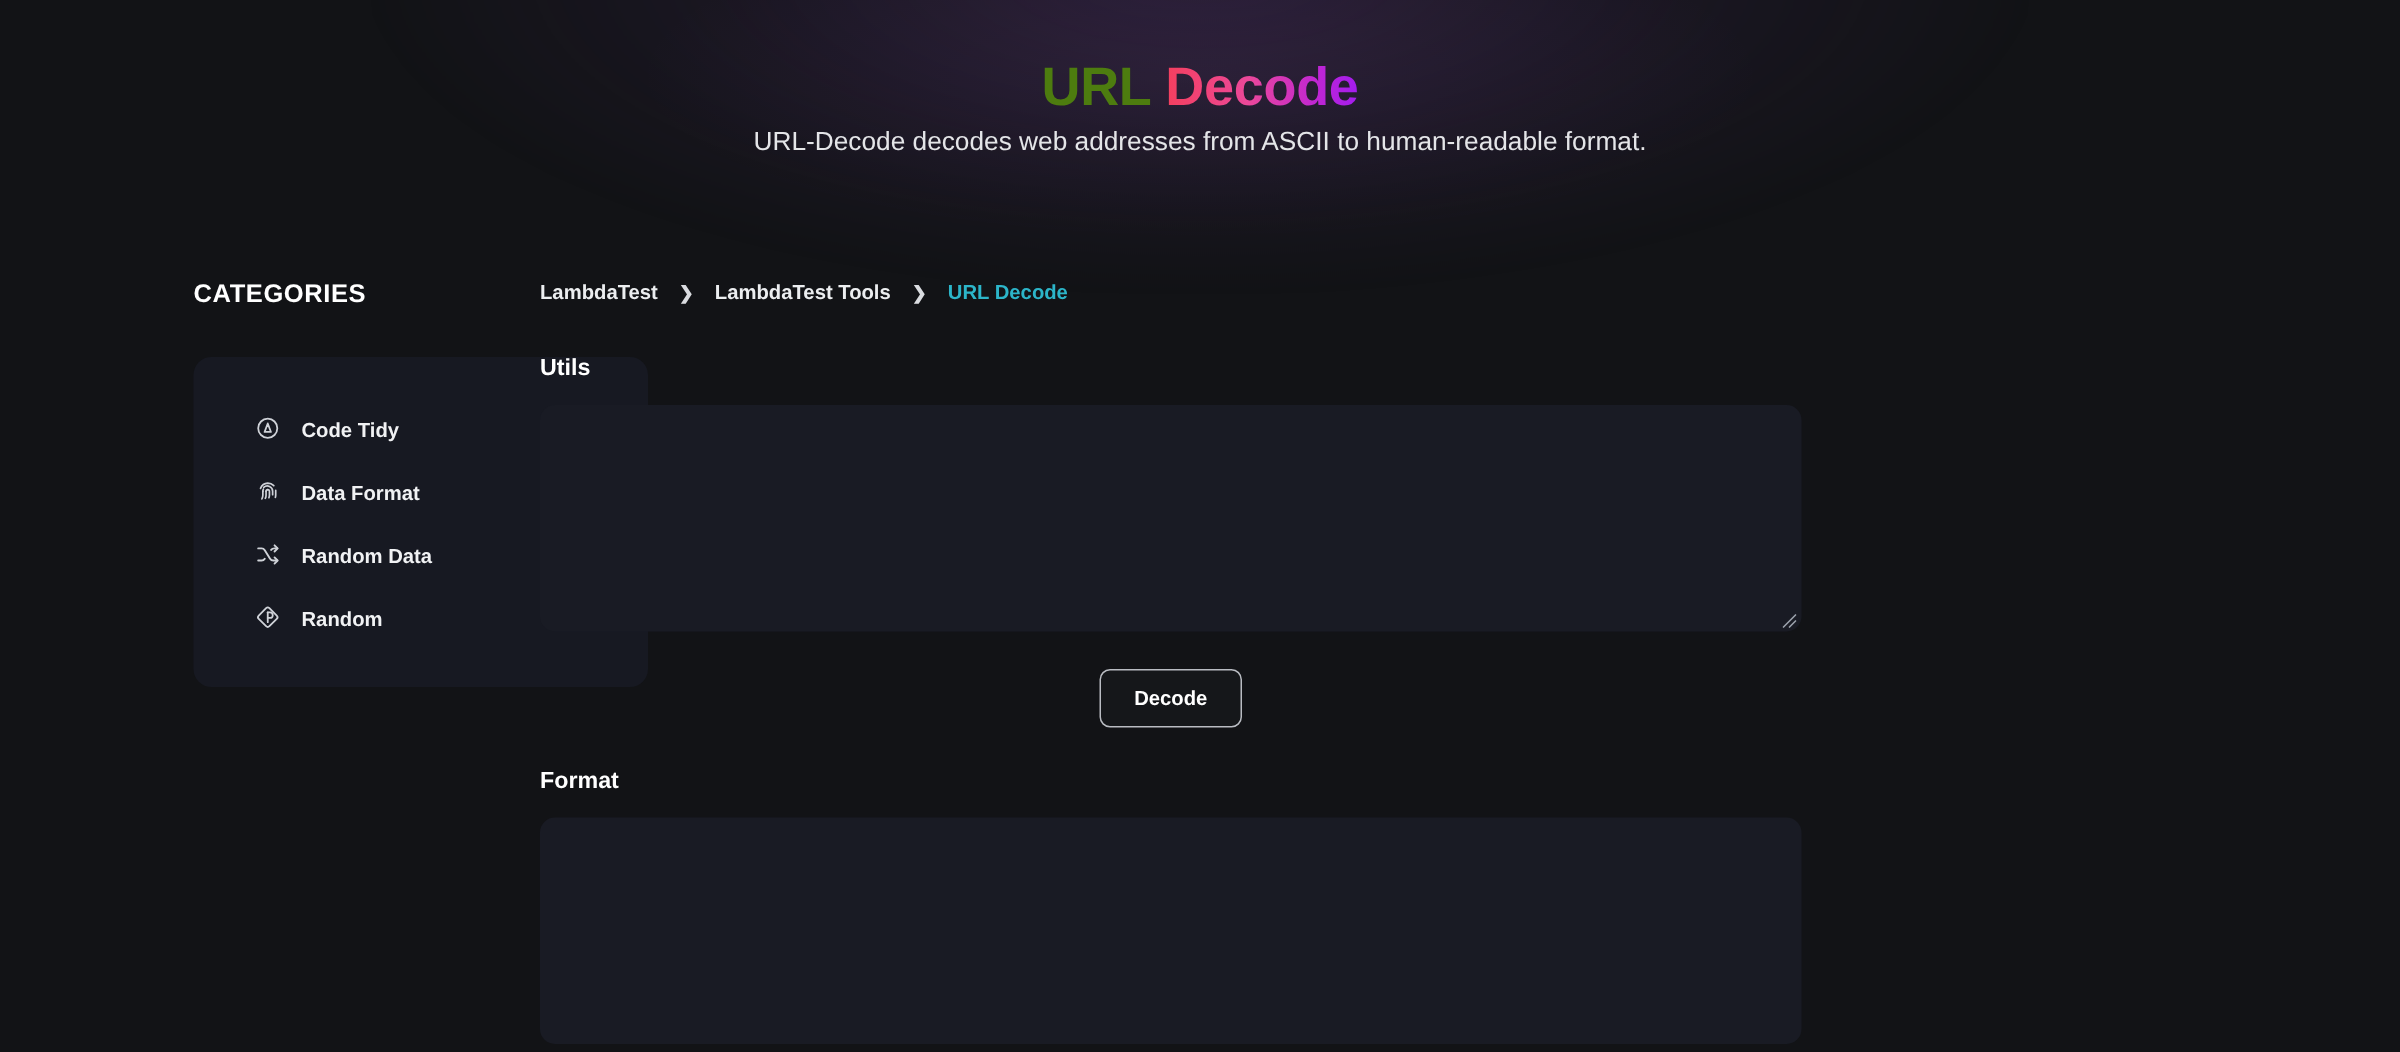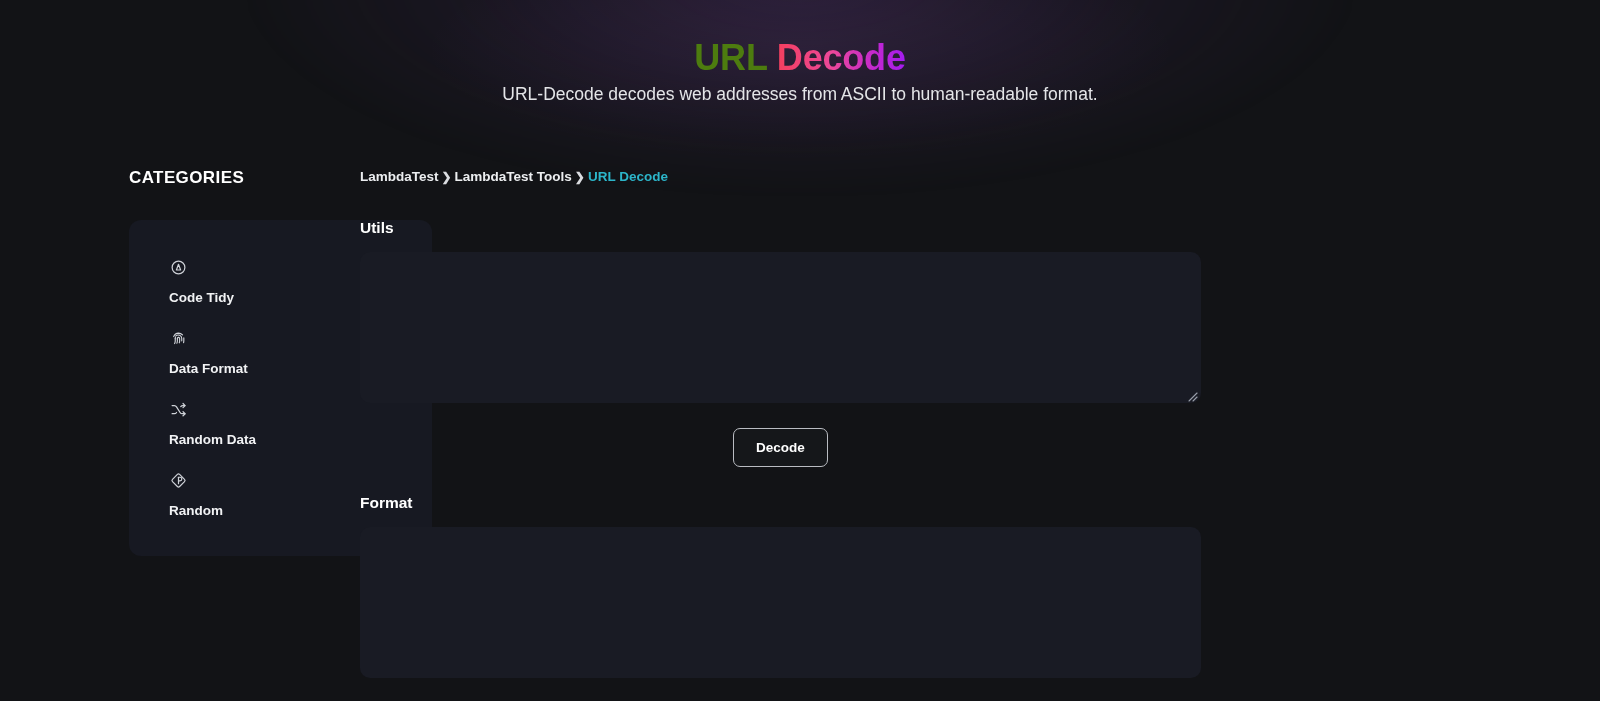--- a/index.html
+++ b/index.html
@@ -79,21 +79,21 @@
     margin: 2px 0 0 0;
     font-size: 17.5px;
     line-height: 24px;
     color: #e4e5e8;
     font-weight: 400;
   }
 
   
   .content {
     position: absolute;
-    top: 168px;
+    top: 186px;
     left: 0;
     width: 1600px;
     display: flex;
     align-items: flex-start;
   }
   .sidebar {
     width: 360px;
     padding-left: 129px;
     flex: 0 0 auto;
   }
@@ -113,25 +113,24 @@
     text-transform: uppercase;
   }
   .cat-card {
     width: 303px;
     background: #171922;
     border-radius: 12px;
     padding: 26px 0 26px 0;
   }
   .cat-item {
     display: flex;
-    align-items: flex-start;
+    align-items: flex-end;
     gap: 14px;
     padding: 12px 0 12px 40px;
     cursor: pointer;
-    flex-direction: column;
   }
   .cat-item .ico {
     width: 18px;
     height: 18px;
     flex: 0 0 18px;
     display: flex;
     align-items: center;
     justify-content: center;
     color: #cfd2d8;
   }
@@ -140,21 +139,21 @@
     font-size: 13.5px;
     font-weight: bold;
     color: #f1f2f4;
     white-space: nowrap;
   }
 
   
   .breadcrumb {
     display: flex;
     align-items: flex-start;
-    gap: 3px;
+    gap: 14px;
     font-size: 13.5px;
     font-weight: bold;
     margin-bottom: 32px;
     line-height: 18px;
   }
   .crumb { color: #eceef0; cursor: pointer; white-space: nowrap; }
   .crumb.current { color: #2cb5c9; cursor: default; }
   .crumb-sep {
     color: #dadce0;
     font-size: 12px;

